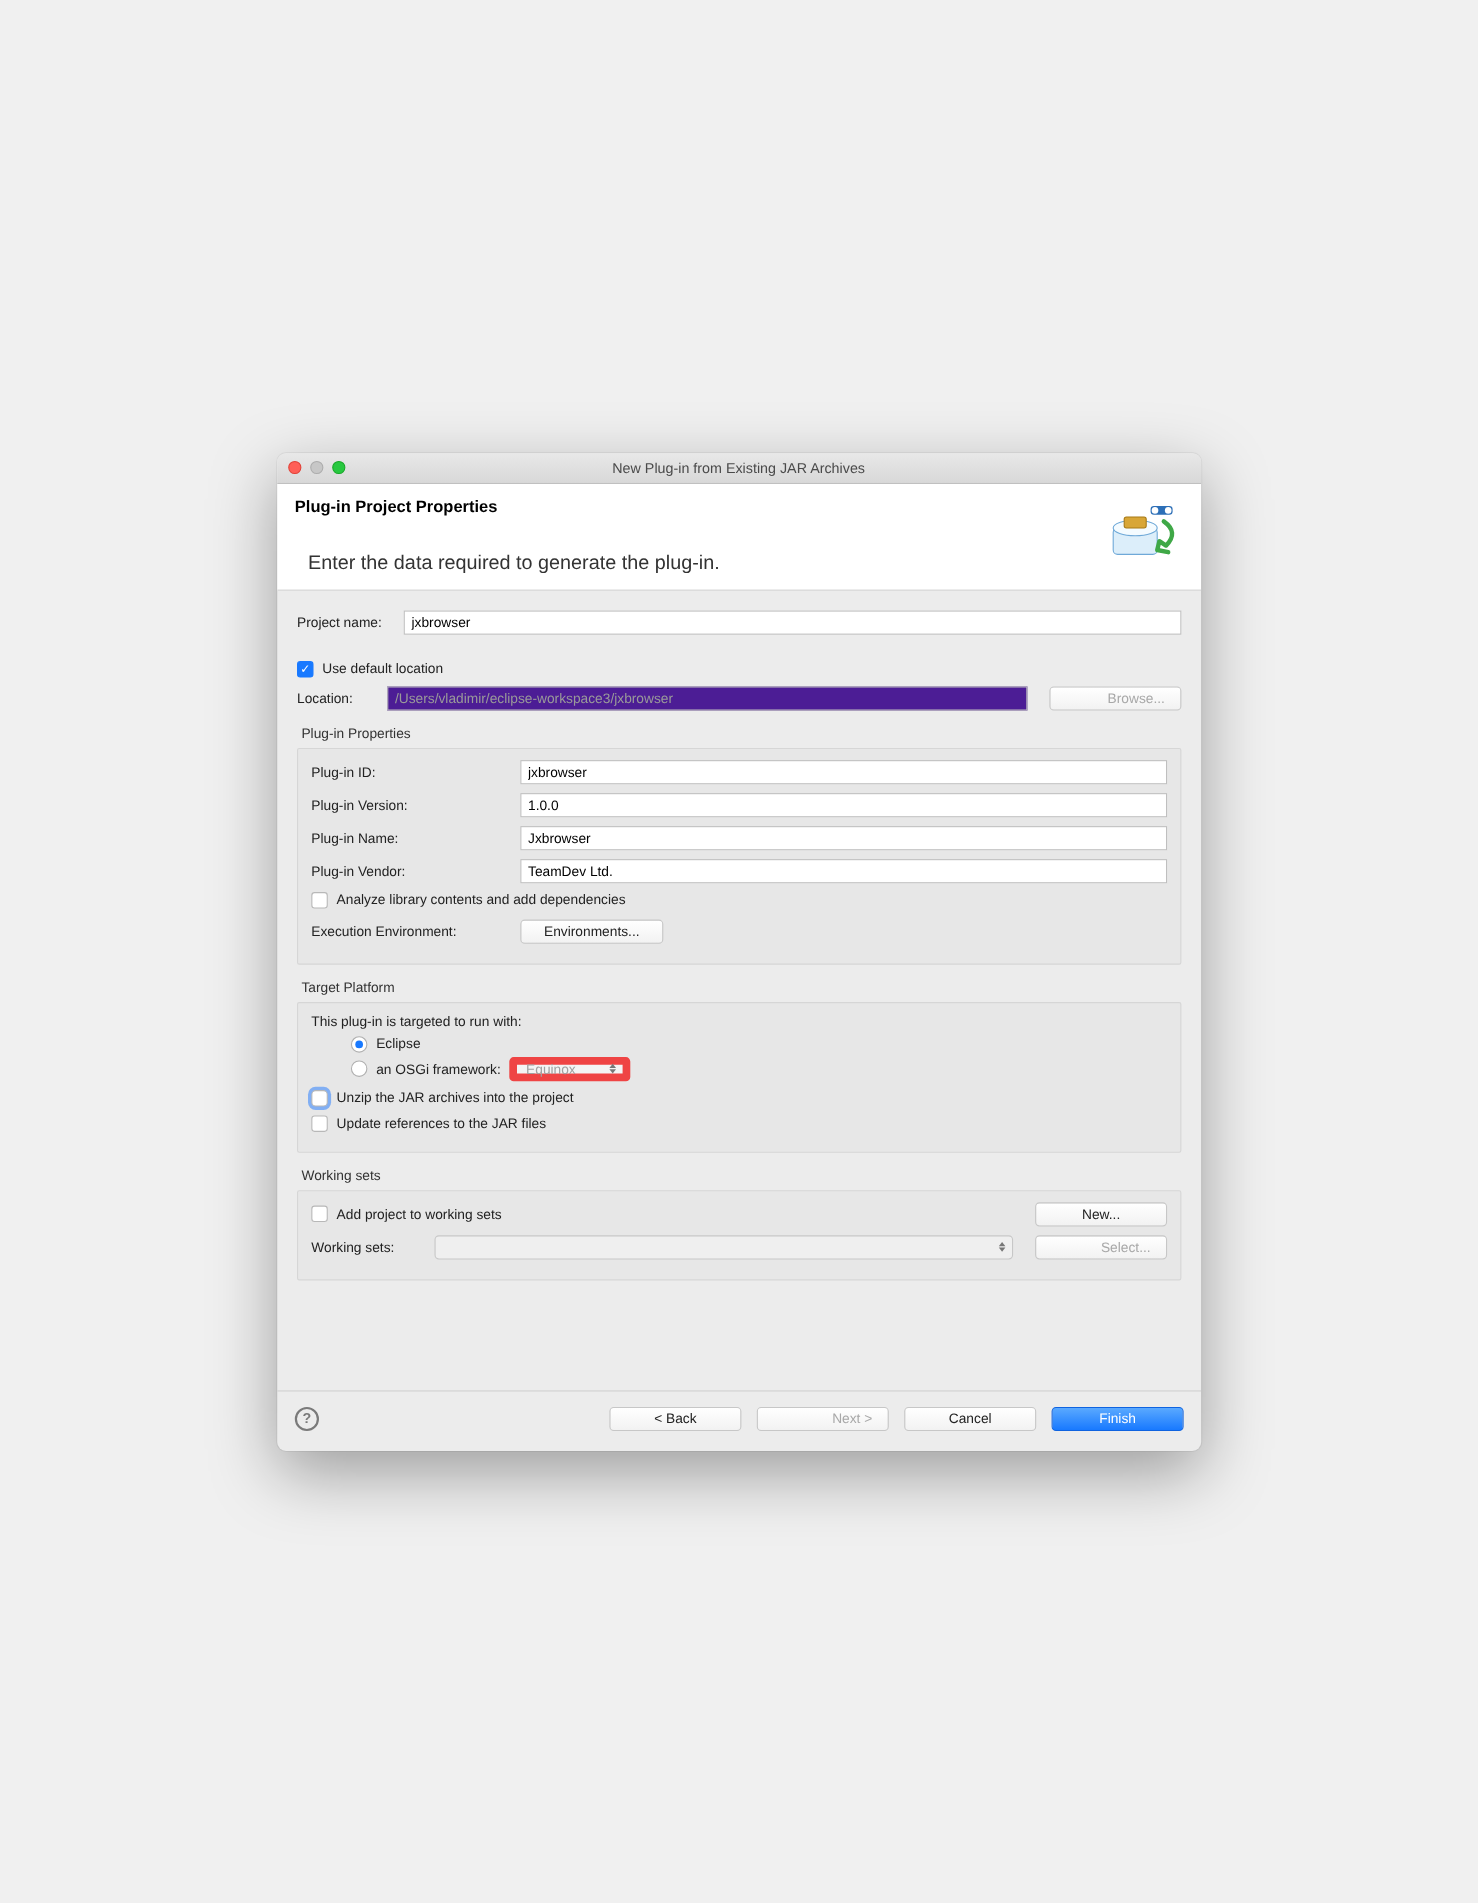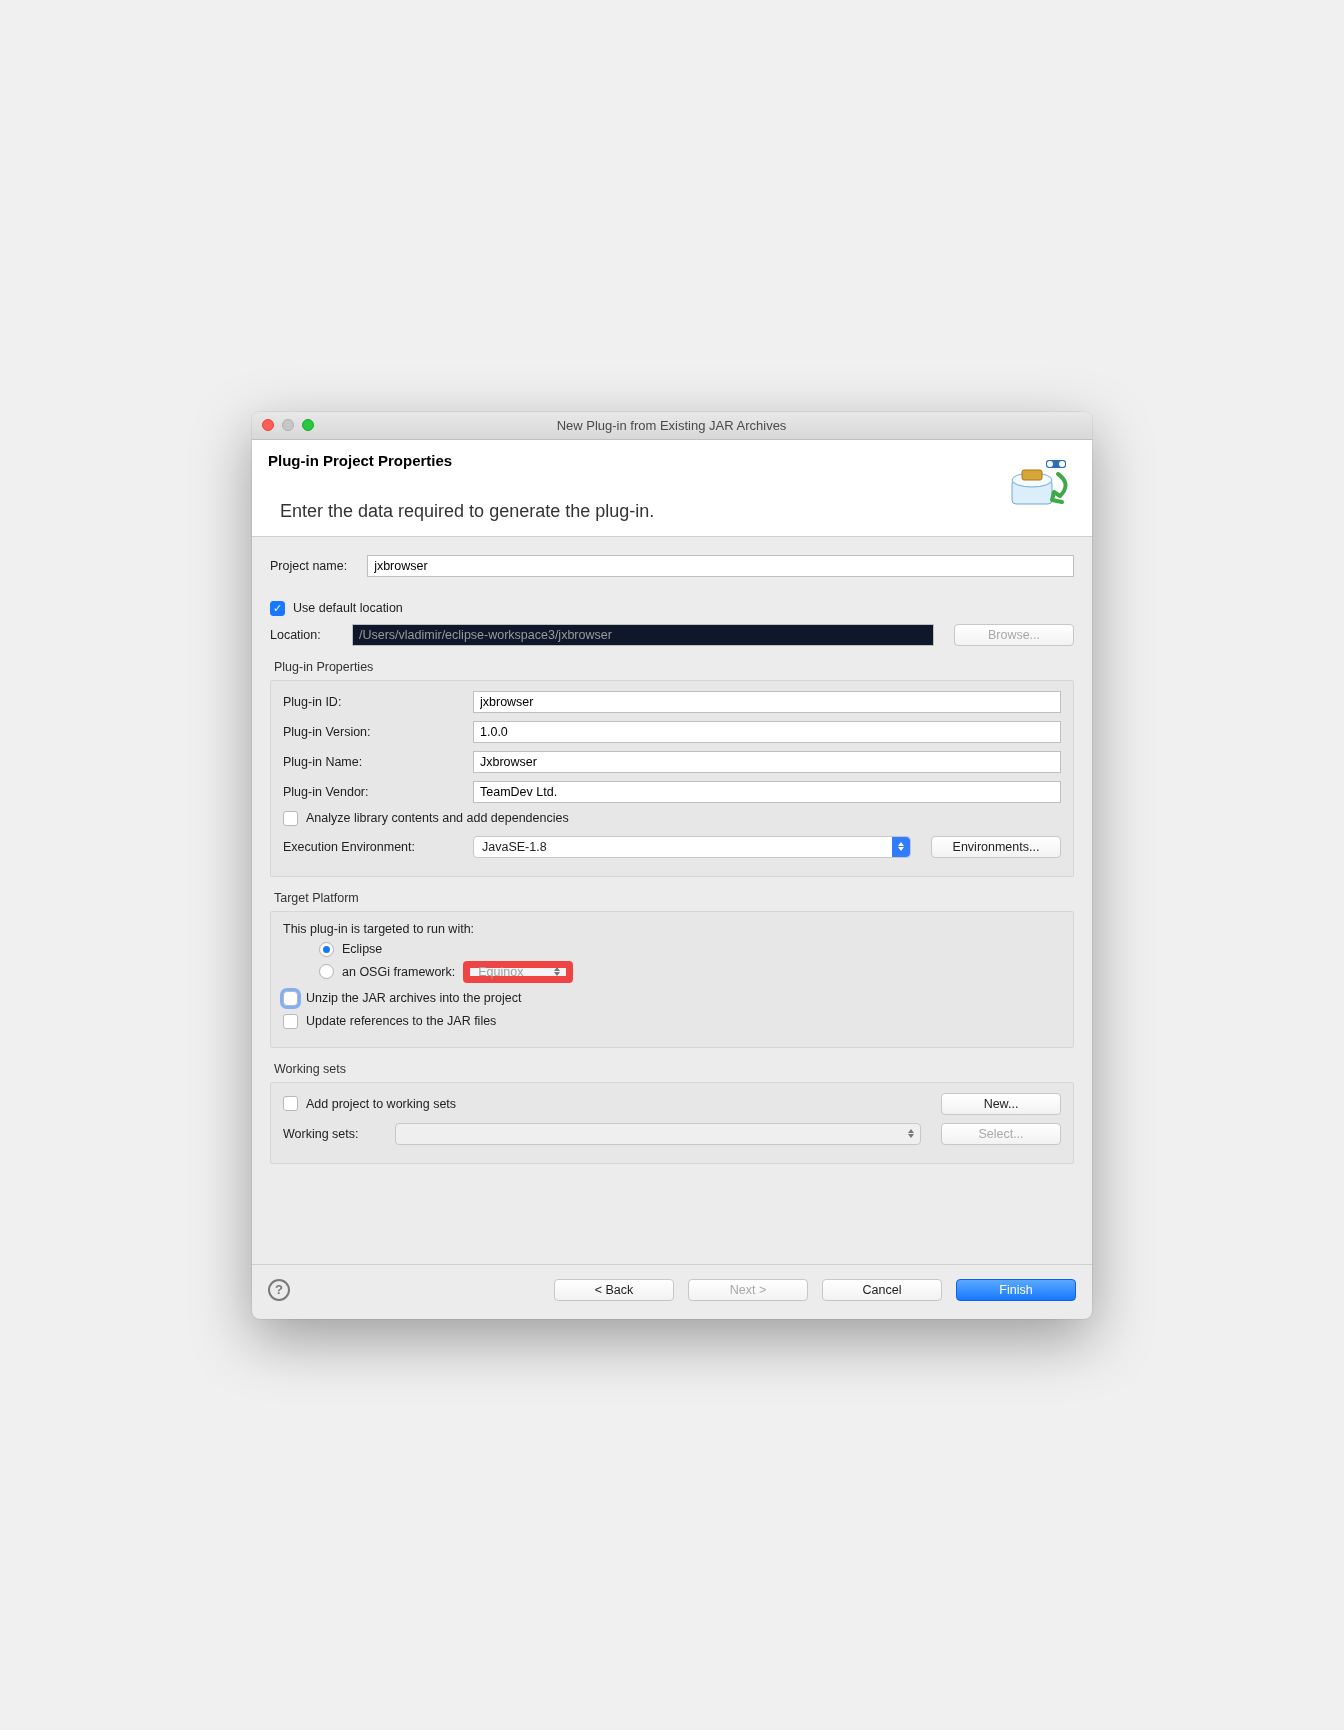--- a/index.html
+++ b/index.html
@@ -88,37 +88,38 @@
   input[type=text].text {
     flex: 1;
     height: 22px;
     border: 1px solid #bfbfbf;
     background: #fff;
     padding: 2px 6px;
     font-size: 12.5px;
     border-radius: 0;
   }
   input[type=text].text:disabled {
-    background: #0f172a;
+    background: #4c1d95;
     color: #9a9a9a;
   }
   .btn {
     height: 22px;
     min-width: 100px;
     padding: 0 14px;
     background: linear-gradient(#ffffff, #f2f2f2);
     border: 1px solid #c7c7c7;
     border-radius: 4px;
     font-size: 12.5px;
     color: #222;
     cursor: pointer;
   }
   .btn:disabled {
     color: #a8a8a8;
     cursor: default;
+    text-align: right;
   }
   .btn.primary {
     background: linear-gradient(#5aa9ff, #1879ff);
     border: 1px solid #0f63e0;
     color: #fff;
   }
   .checkbox {
     display: flex;
     align-items: center;
     gap: 8px;
@@ -308,27 +309,20 @@
       <div class="row">
         <label class="fld">Plug-in Vendor:</label>
         <input type="text" class="text" value="TeamDev Ltd." style="">
       </div>
       <div class="checkbox" style="margin-left:0">
         <span class="cb"></span>
         <span>Analyze library contents and add dependencies</span>
       </div>
       <div class="row" style="margin-top:10px">
         <label class="fld">Execution Environment:</label>
-        <div class="select-wrap">
-          <span>JavaSE-1.8</span>
-          <span class="select-arrows">
-            <span class="tri-up"></span>
-              <span class="tri-down"></span>
-          </span>
-        </div>
         <button class="btn" style="min-width:130px">Environments...</button>
       </div>
     </div>
 
     <div class="group-title">Target Platform</div>
     <div class="group">
       <div style="margin-bottom:6px">This plug-in is targeted to run with:</div>
       <div class="radio">
         <span class="rb checked"></span>
         <span>Eclipse</span>

